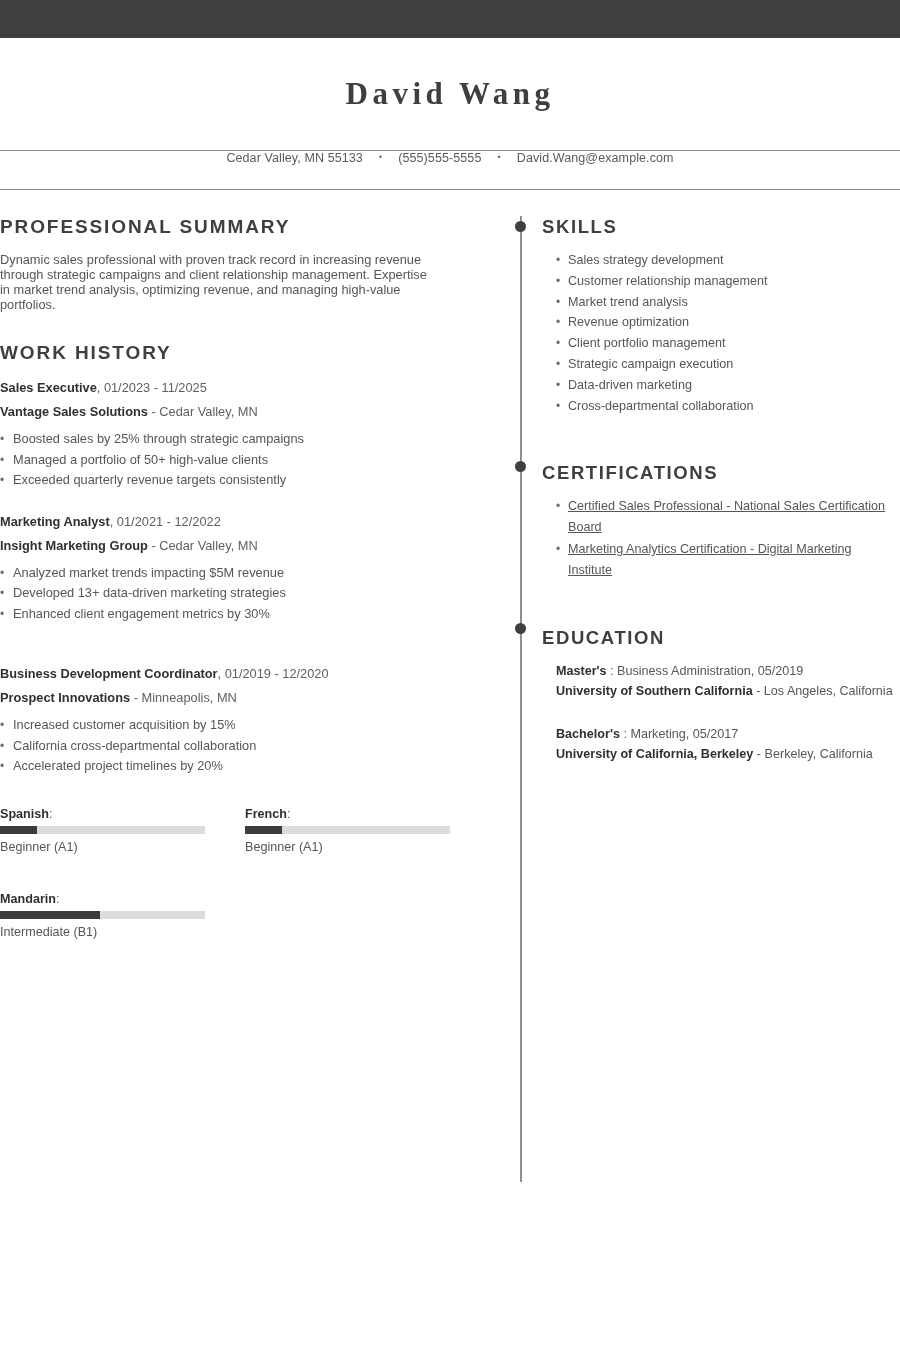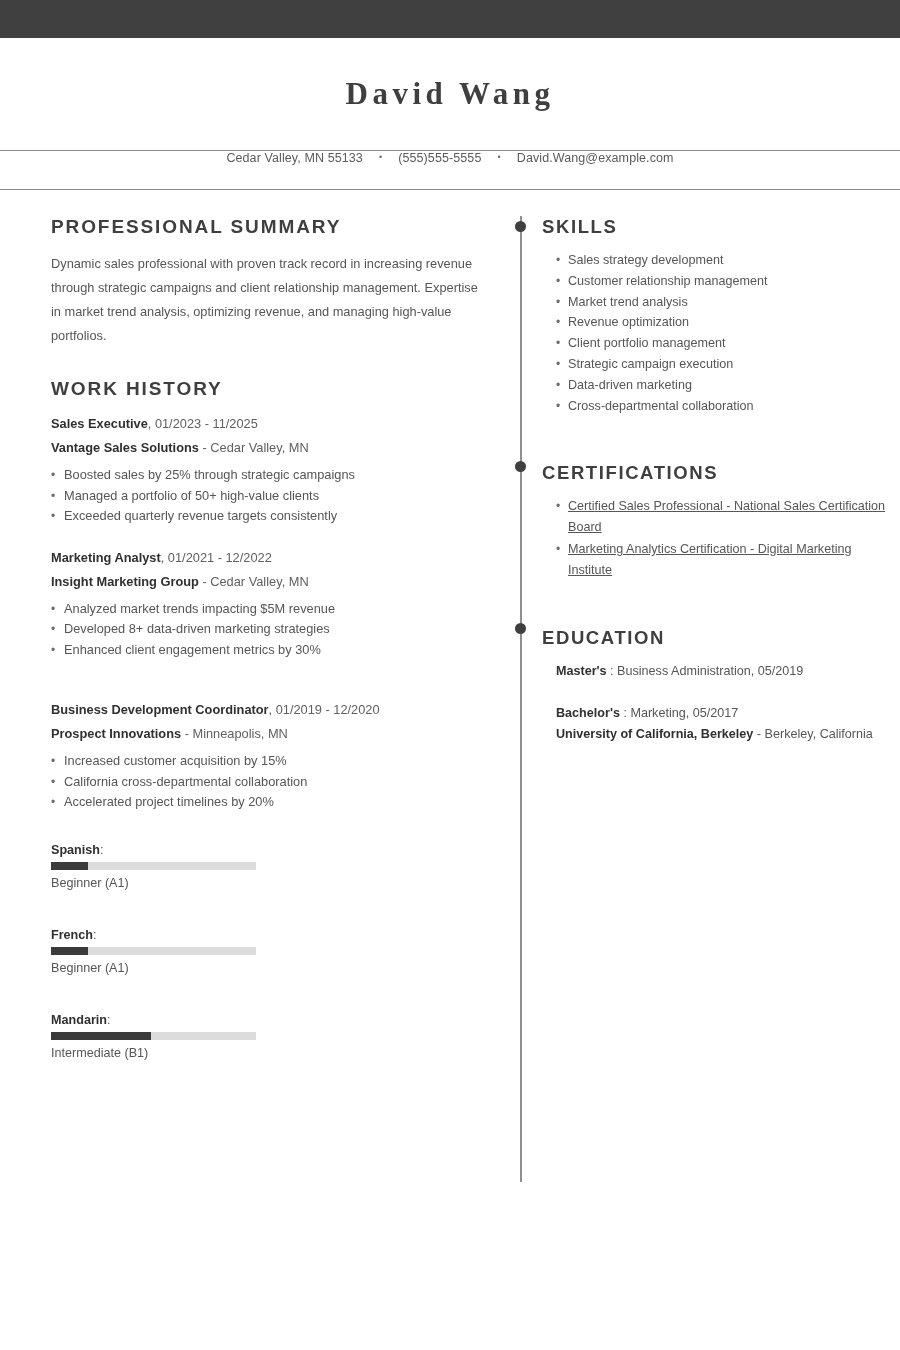--- a/index.html
+++ b/index.html
@@ -66,21 +66,20 @@
 
   
   .columns {
     display: flex;
     position: relative;
     padding-top: 26px;
   }
 
   .col-left {
     width: 500px;
-    padding-left: 51px;
     padding-right: 14px;
   }
 
   .divider-wrap {
     width: 42px;
     position: relative;
   }
   .divider-line {
     position: absolute;
     left: 20px;
@@ -117,21 +116,21 @@
     letter-spacing: 1.6px;
     margin-bottom: 12px;
   }
 
   .section { margin-bottom: 30px; }
   .col-right .section { margin-bottom: 46px; }
 
   
   .summary {
     font-size: 12.8px;
-    line-height: 24px;
+    line-height: 15px;
     color: #565656;
     max-width: 440px;
   }
 
   
   .job { margin-bottom: 21px; }
   .job:last-child { margin-bottom: 0; margin-top: 40px; }
 
   .job-line {
     font-size: 12.8px;
@@ -281,21 +280,21 @@
 
       <div class="job">
         <div class="job-line">
           <strong>Marketing Analyst</strong><span class="job-dates">, 01/2021 - 12/2022</span>
         </div>
         <div class="job-line">
           <strong>Insight Marketing Group</strong><span class="job-loc"> - Cedar Valley, MN</span>
         </div>
         <ul class="bullets">
           <li>Analyzed market trends impacting $5M revenue</li>
-          <li>Developed 8+ data-driven marketing strategies</li>
+          <li>Developed 13+ data-driven marketing strategies</li>
           <li>Enhanced client engagement metrics by 30%</li>
         </ul>
       </div>
 
       <div class="job">
         <div class="job-line">
           <strong>Business Development Coordinator</strong><span class="job-dates">, 01/2019 - 12/2020</span>
         </div>
         <div class="job-line">
           <strong>Prospect Innovations</strong><span class="job-loc"> - Minneapolis, MN</span>
@@ -371,20 +370,23 @@
       </ul>
     </div>
 
     <div class="section">
       <h2 class="section-title">EDUCATION</h2>
 
       <div class="edu-block">
         <div class="edu-line">
           <strong>Master's</strong><span> : Business Administration, 05/2019</span>
         </div>
+        <div class="edu-line">
+          <strong>University of Southern California</strong><span> - Los Angeles, California</span>
+        </div>
       </div>
 
       <div class="edu-block">
         <div class="edu-line">
           <strong>Bachelor's</strong><span> : Marketing, 05/2017</span>
         </div>
         <div class="edu-line">
           <strong>University of California, Berkeley</strong><span> - Berkeley, California</span>
         </div>
       </div>

